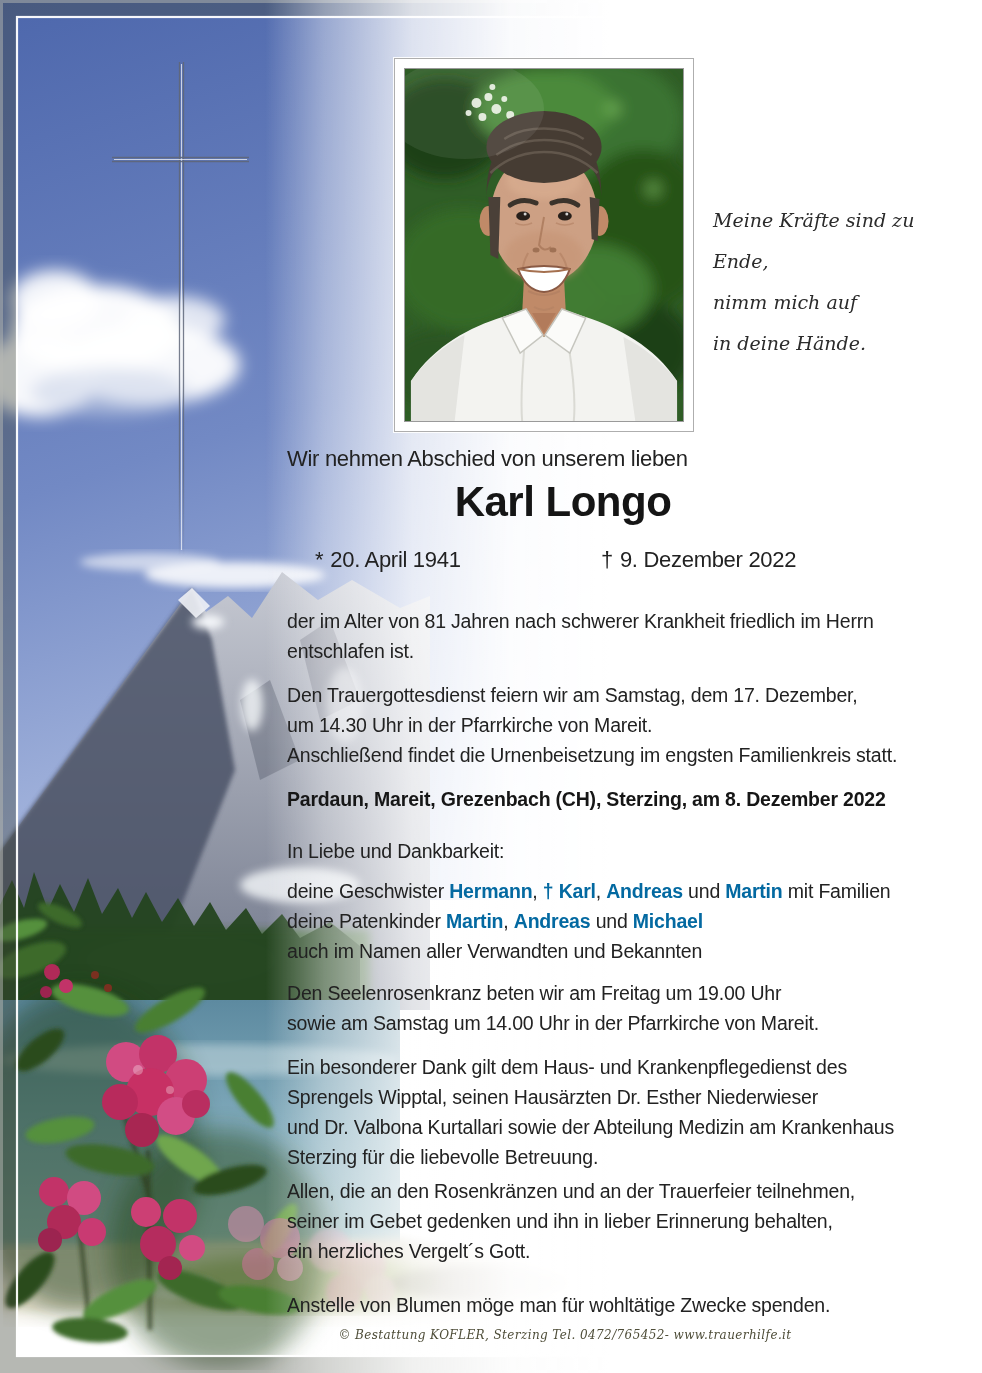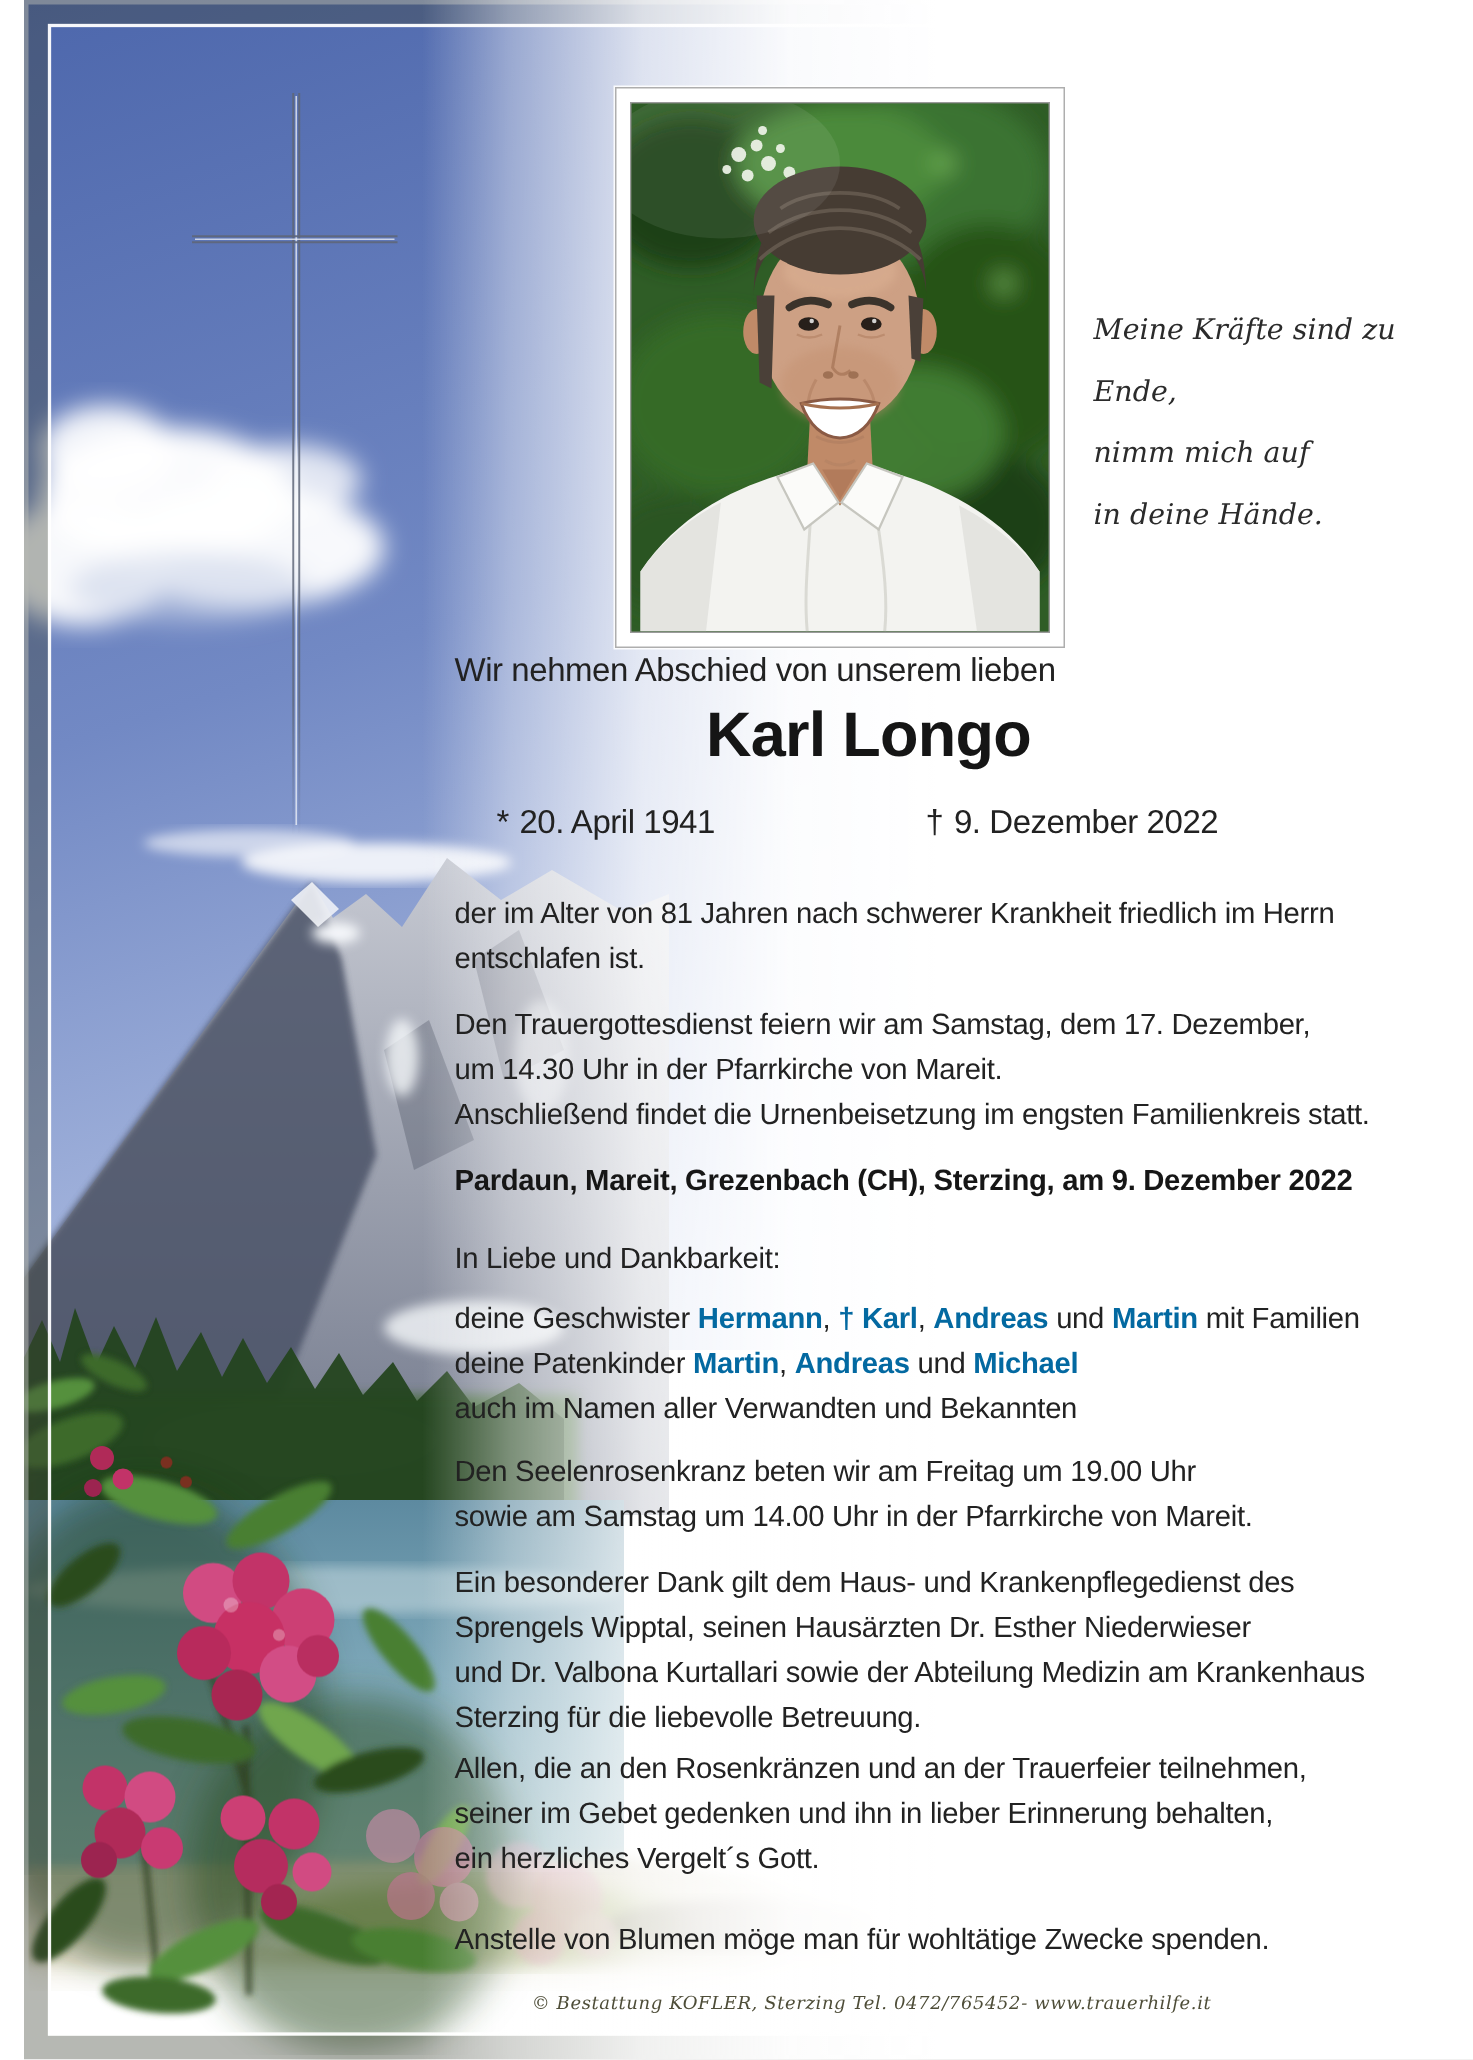--- a/index.html
+++ b/index.html
@@ -1,35 +1,35 @@
 <!DOCTYPE html>
 <html><head>
 <meta charset="utf-8">
 <style>
   html,body{margin:0;padding:0;background:#ffffff;}
   body{width:982px;height:1373px;position:relative;overflow:hidden;
        font-family:"Liberation Sans",sans-serif;color:#1f1f1f;}
-  .card{position:absolute;inset:0;margin-left:16px;}
+  .card{position:absolute;inset:0;}
   svg.bg{position:absolute;left:0;top:0;display:block;}
 
   
   .photo-frame{position:absolute;left:394px;top:58px;width:300px;height:374px;
     background:#ffffff;border:1px solid #aeaeae;box-sizing:border-box;padding:9px;
     box-shadow:0 0 0 1px rgba(255,255,255,.9);}
   .photo-inner{width:100%;height:100%;border:1px solid #9a9a9a;box-sizing:border-box;
     overflow:hidden;background:#2f5d26;}
   .photo-inner svg{display:block;width:100%;height:100%;}
 
   
   .quote{position:absolute;left:713px;top:200px;width:250px;
     font-family:"DejaVu Serif",serif;font-style:italic;font-size:19px;
     line-height:41px;color:#2b2b2b;}
 
   
-  .textcol{position:absolute;left:287px;top:432px;width:680px;
+  .textcol{position:absolute;left:287px;top:444px;width:680px;
     font-size:19.5px;line-height:30px;letter-spacing:-0.2px;color:#222;}
   .textcol p{margin:0;}
   .intro{font-size:22px;letter-spacing:-0.3px;line-height:30px;}
   .name{margin:8px 0 0 0;width:552px;text-align:center;
     font-size:42px;line-height:56px;font-weight:bold;letter-spacing:-0.5px;color:#151515;}
   .dates{position:relative;height:32px;margin-top:14px;font-size:22px;line-height:32px;letter-spacing:-0.3px;}
   .birth{position:absolute;left:28px;}
   .death{position:absolute;left:314px;}
   .dsym{margin-right:7px;}
   .p1{margin-top:30px !important;}
@@ -320,21 +320,21 @@
 
   <div class="textcol">
     <p class="intro">Wir nehmen Abschied von unserem lieben</p>
     <p class="name">Karl Longo</p>
     <div class="dates">
       <span class="birth"><span class="dsym">*</span><span>20. April 1941</span></span>
       <span class="death"><span class="dsym">†</span><span>9. Dezember 2022</span></span>
     </div>
     <p class="p1">der im Alter von 81 Jahren nach schwerer Krankheit friedlich im Herrn<br>entschlafen ist.</p>
     <p class="p2">Den Trauergottesdienst feiern wir am Samstag, dem 17. Dezember,<br>um 14.30 Uhr in der Pfarrkirche von Mareit.<br>Anschließend findet die Urnenbeisetzung im engsten Familienkreis statt.</p>
-    <p class="p3">Pardaun, Mareit, Grezenbach (CH), Sterzing, am 9. Dezember 2022</p>
+    <p class="p3">Pardaun, Mareit, Grezenbach (CH), Sterzing, am 8. Dezember 2022</p>
     <p class="p4">In Liebe und Dankbarkeit:</p>
     <p class="p5">deine Geschwister <b>Hermann</b>, <b>† Karl</b>, <b>Andreas</b> und <b>Martin</b> mit Familien<br>deine Patenkinder <b>Martin</b>, <b>Andreas</b> und <b>Michael</b><br>auch im Namen aller Verwandten und Bekannten</p>
     <p class="p6">Den Seelenrosenkranz beten wir am Freitag um 19.00 Uhr<br>sowie am Samstag um 14.00 Uhr in der Pfarrkirche von Mareit.</p>
     <p class="p7">Ein besonderer Dank gilt dem Haus- und Krankenpflegedienst des<br>Sprengels Wipptal, seinen Hausärzten Dr. Esther Niederwieser<br>und Dr. Valbona Kurtallari sowie der Abteilung Medizin am Krankenhaus<br>Sterzing für die liebevolle Betreuung.</p>
     <p class="p8">Allen, die an den Rosenkränzen und an der Trauerfeier teilnehmen,<br>seiner im Gebet gedenken und ihn in lieber Erinnerung behalten,<br>ein herzliches Vergelt´s Gott.</p>
     <p class="p9">Anstelle von Blumen möge man für wohltätige Zwecke spenden.</p>
   </div>
 
   <div class="footer">© Bestattung KOFLER, Sterzing  Tel. 0472/765452- www.trauerhilfe.it</div>
 

